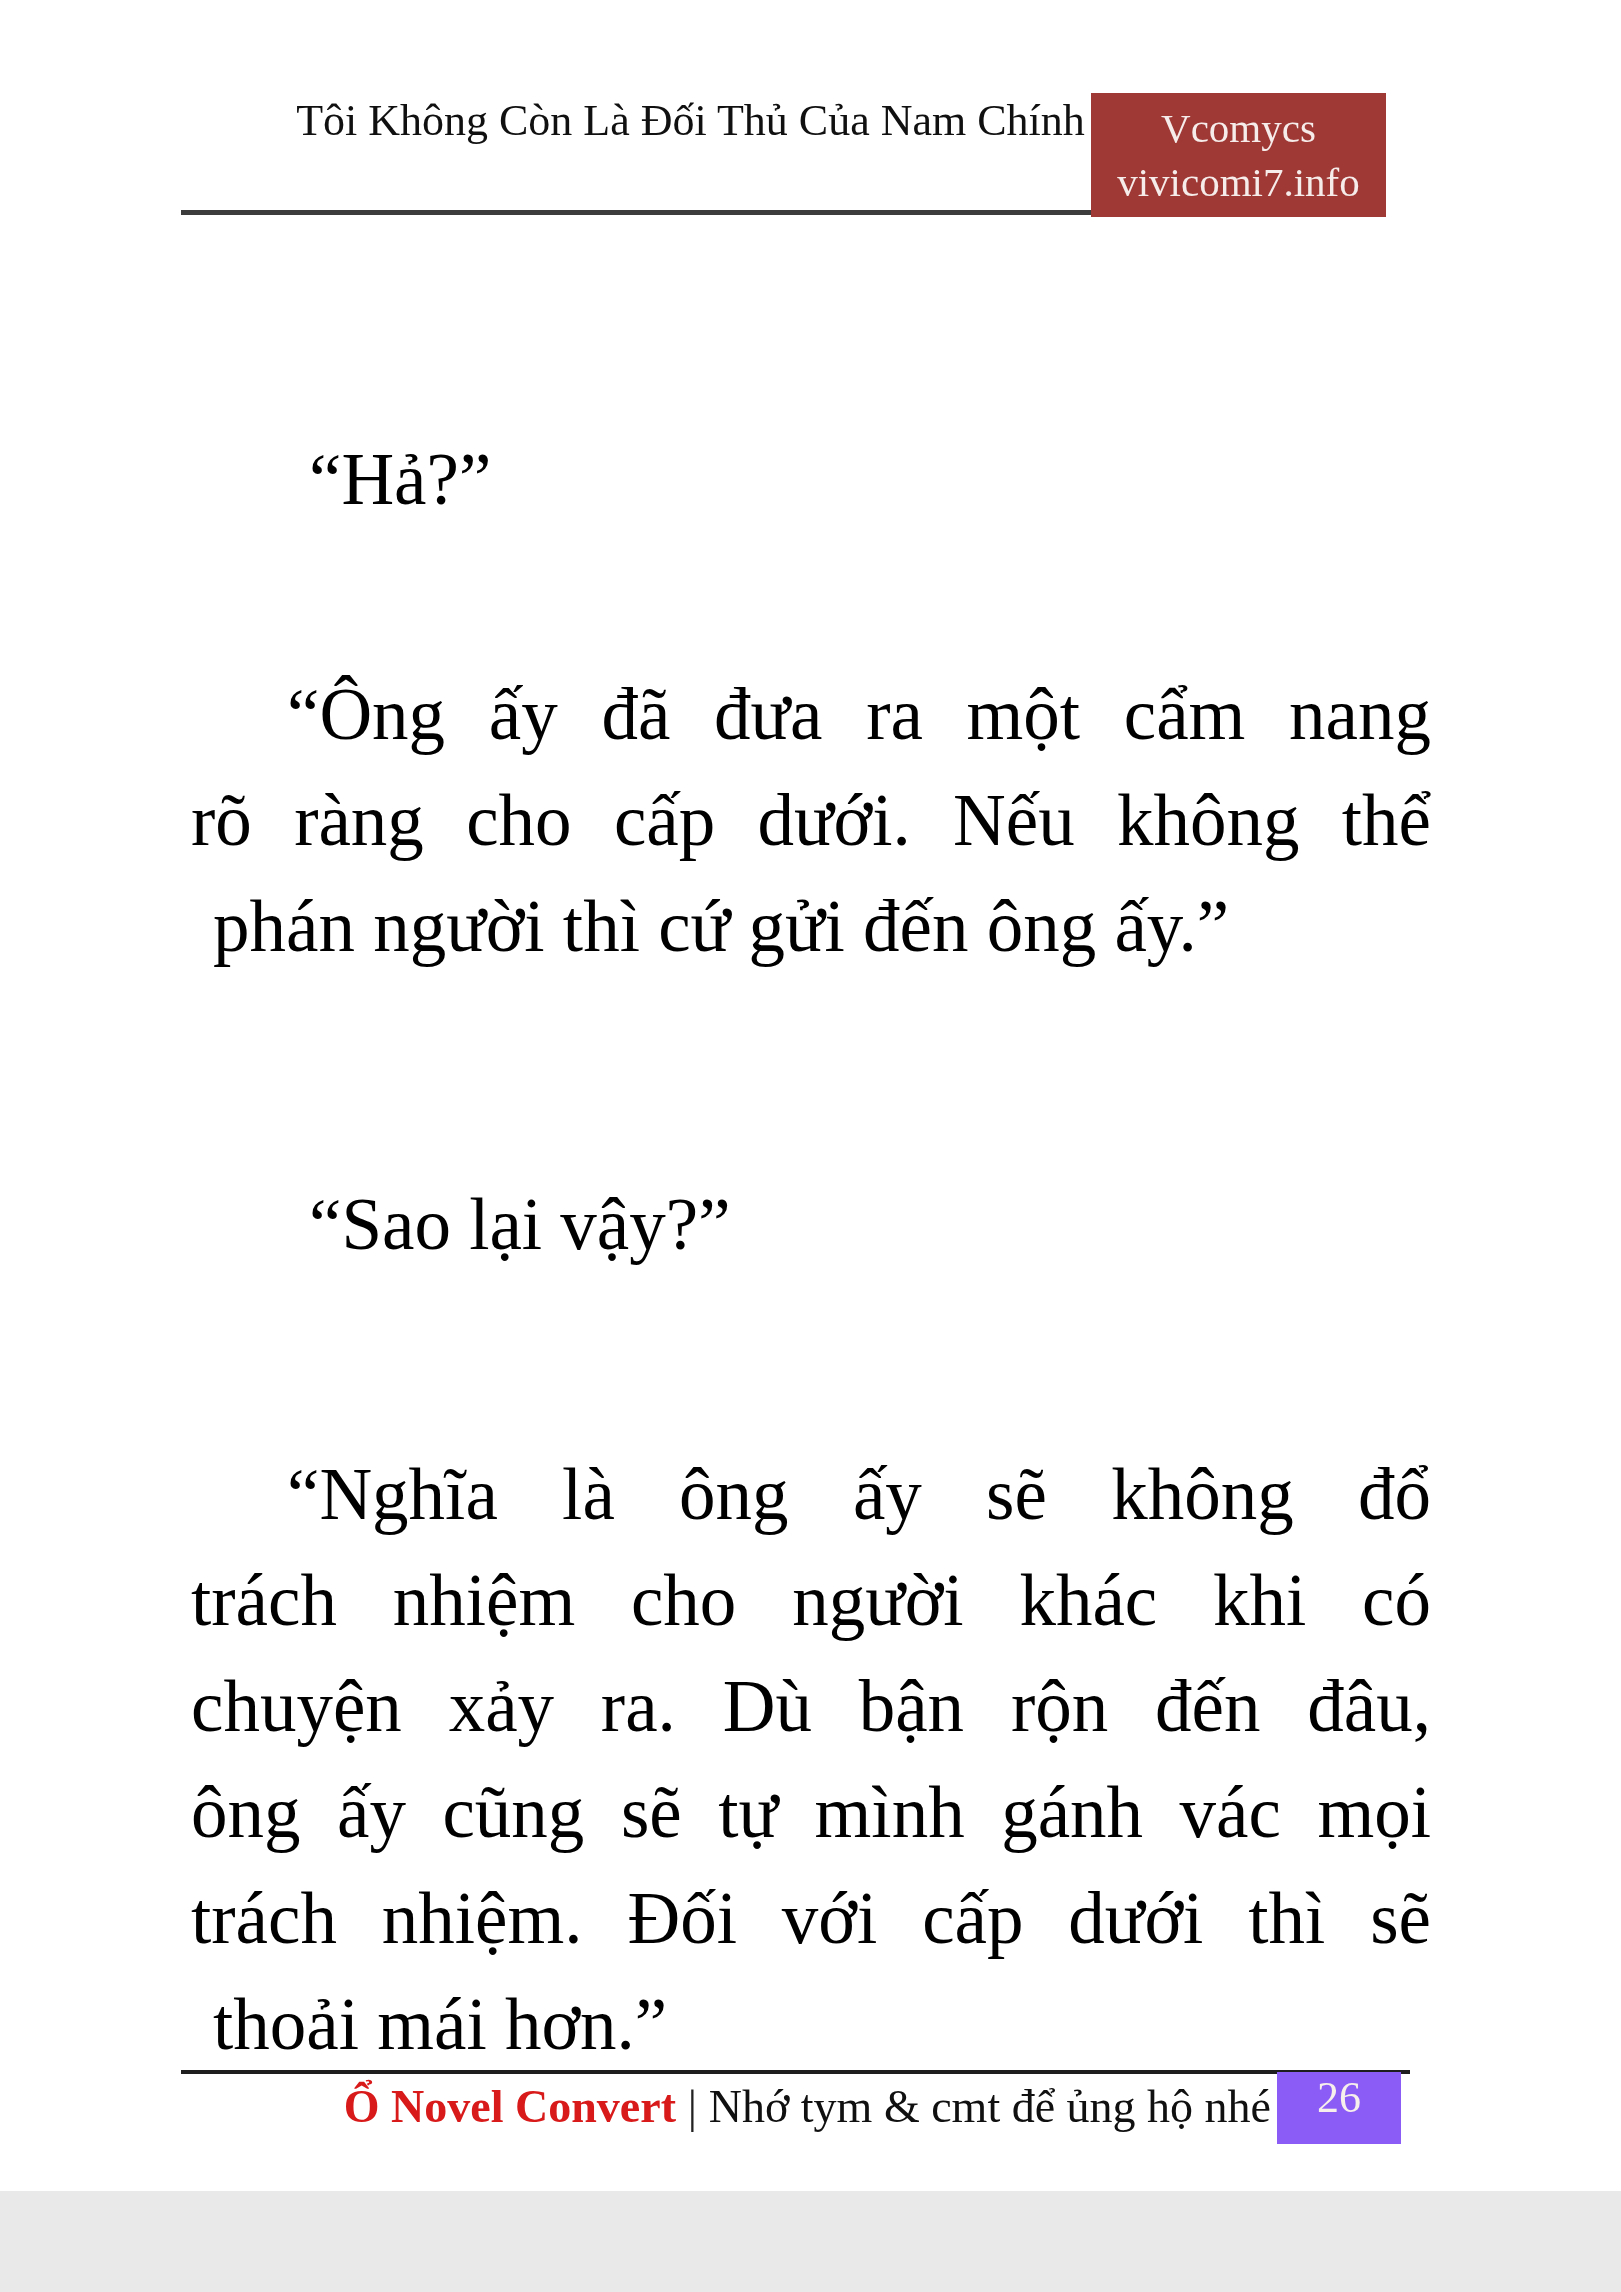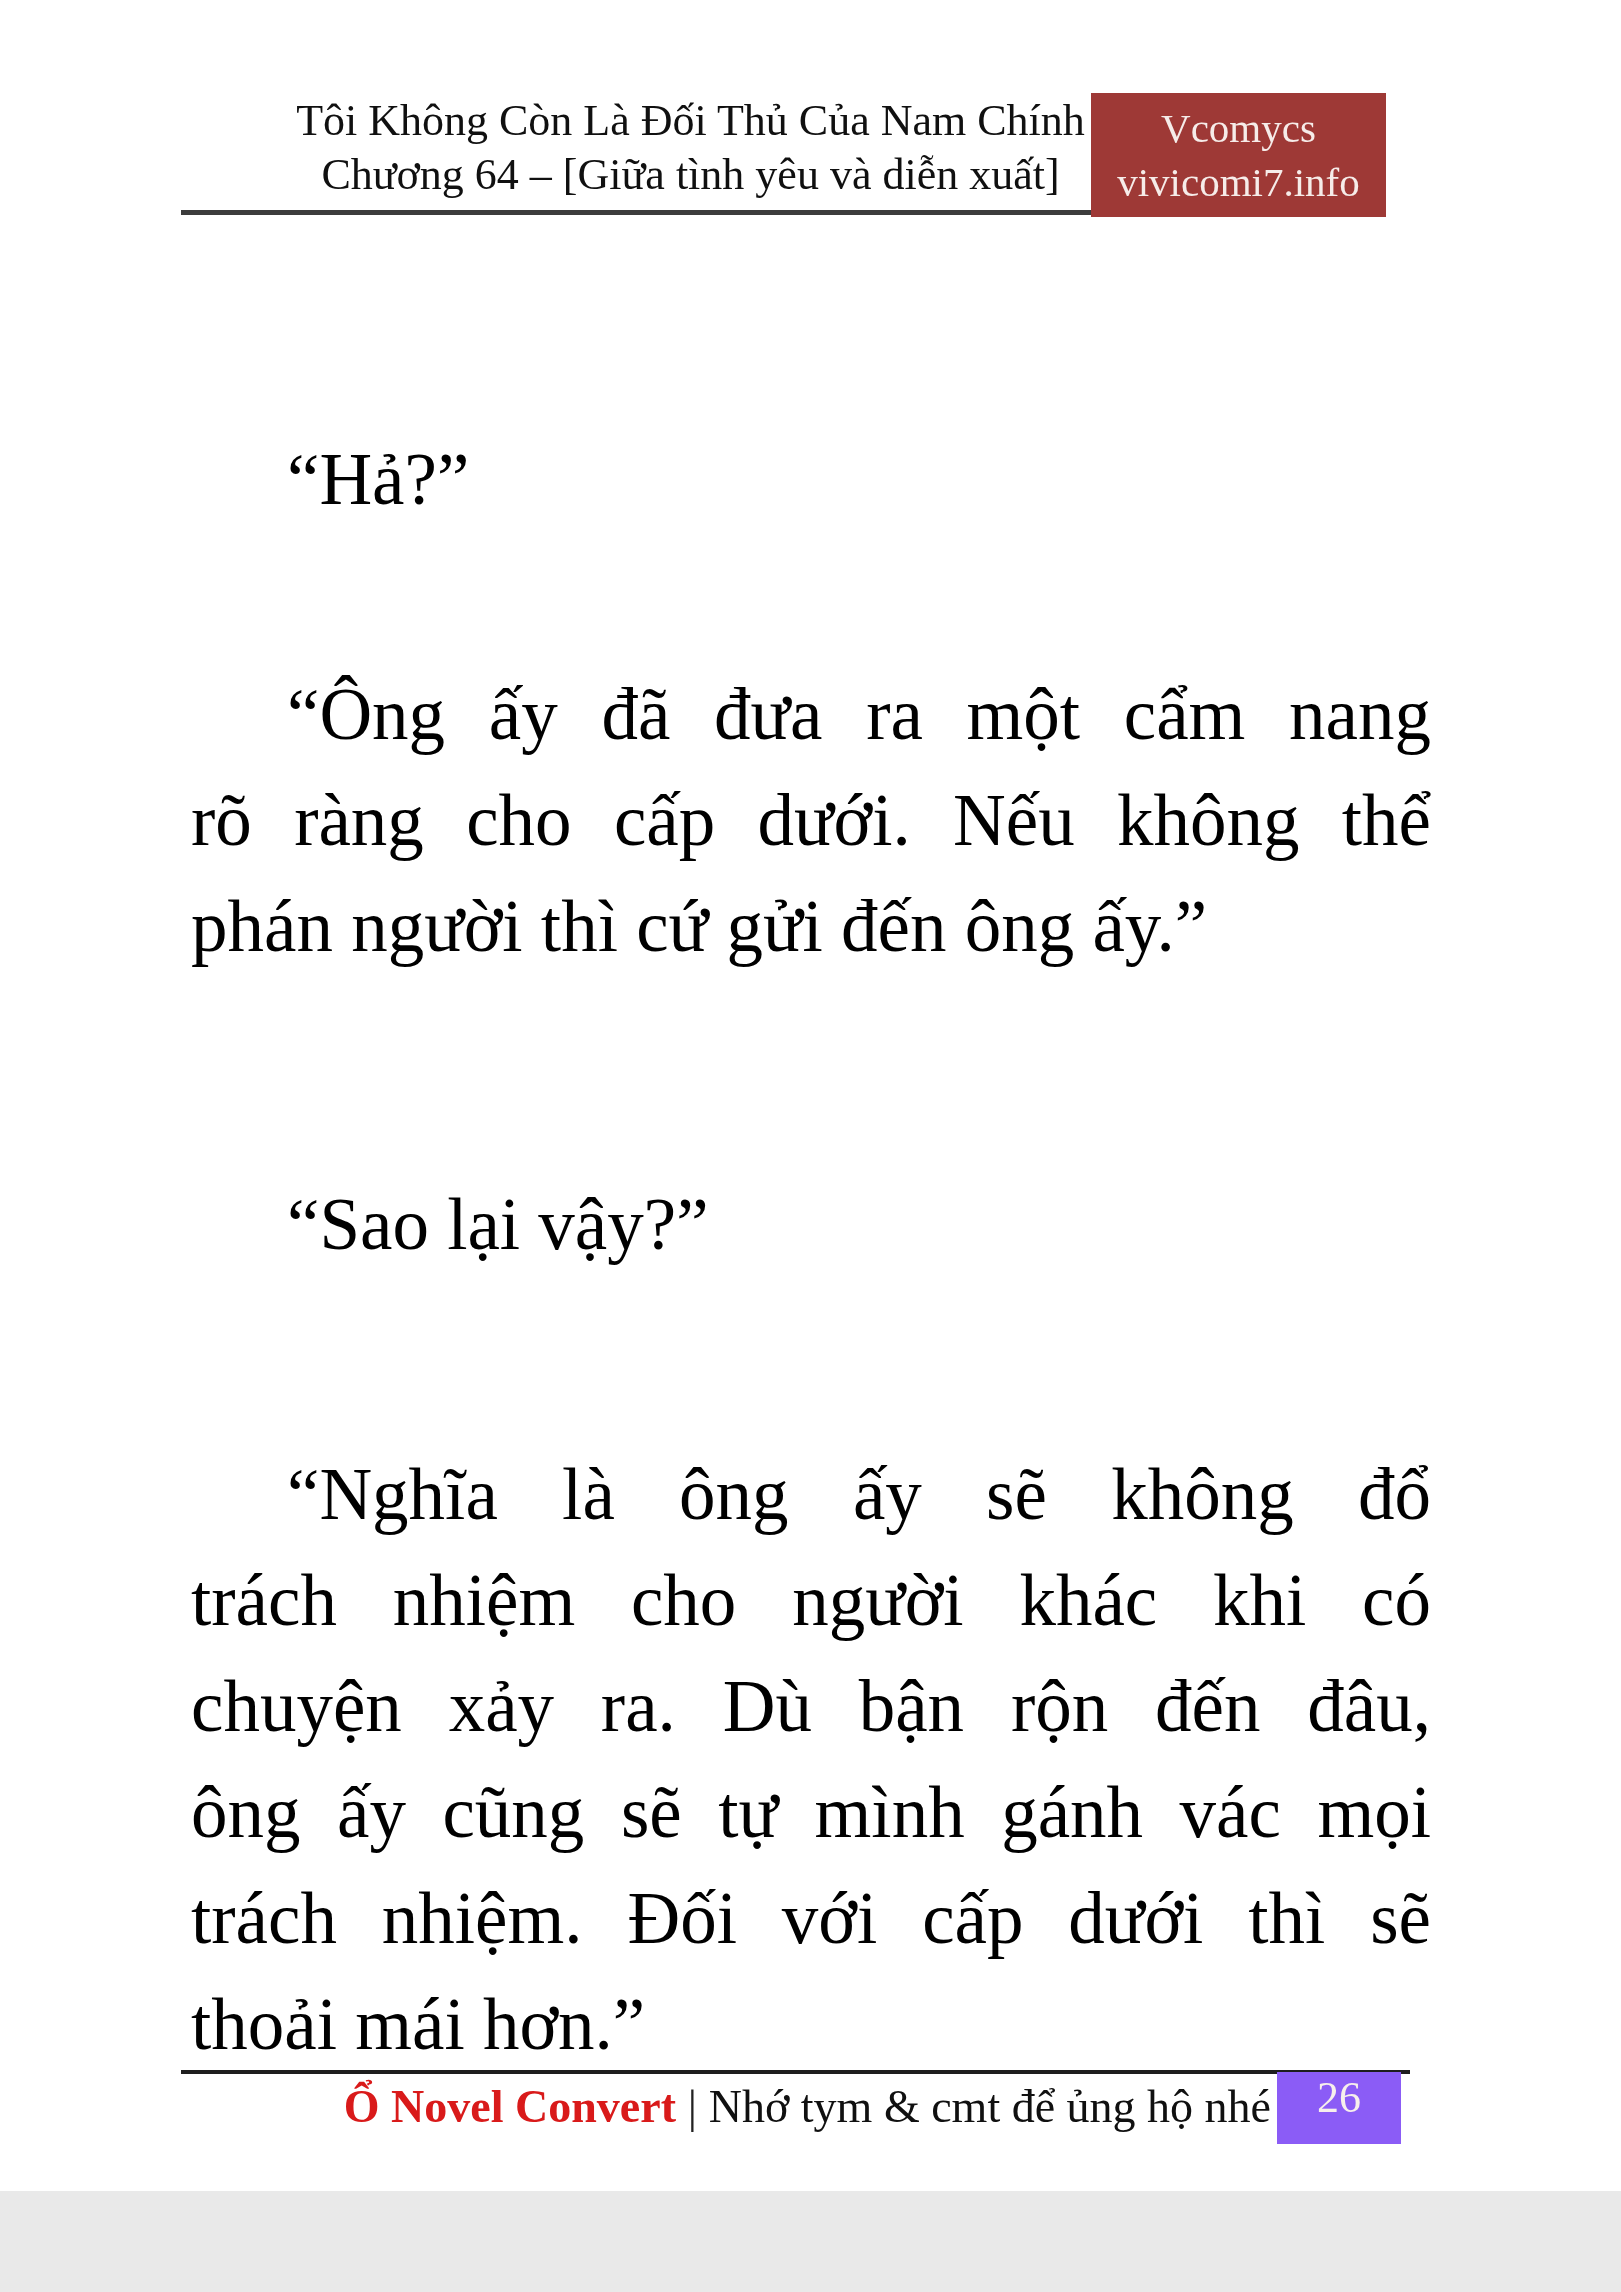--- a/index.html
+++ b/index.html
@@ -30,21 +30,21 @@
   .body-para {
     position:absolute; left:191px; width:1240px;
     font-size:73px; line-height:106px; color:#000;
   }
   .p1 { top:427px; }
   .p2 { top:662px; }
   .p3 { top:1172px; }
   .p4 { top:1442px; }
   .line { text-align:justify; text-align-last:justify; }
   .line.first { text-indent:96px; }
-  .line.last { text-align-last:left; }
+  .line.last { text-align-last:left;margin-left:22px; }
 
   
   .footer-rule {
     position:absolute; left:181px; top:2070px; width:1229px; height:3.9px;
     background:#1e1e1e;
   }
   .footer-text {
     position:absolute; left:181px; top:2074px; width:1090px;
     text-align:right; font-size:46px; line-height:65px; white-space:nowrap;
     color:#101010;
@@ -69,21 +69,20 @@
   }
   .watermark::first-letter { font-size:76px; }
 </style>
 </head>
 <body>
 
 <div class="page">
 
   <div class="header-titles">
     <div>Tôi Không Còn Là Đối Thủ Của Nam Chính</div>
-    <div>Chương 64 –  [Giữa tình yêu và diễn xuất]</div>
   </div>
   <div class="header-rule"></div>
   <div class="header-badge">
     <div>Vcomycs</div>
     <div>vivicomi7.info</div>
   </div>
 
   <div class="body-para p1">
     <div class="line first last">“Hả?”</div>
   </div>

